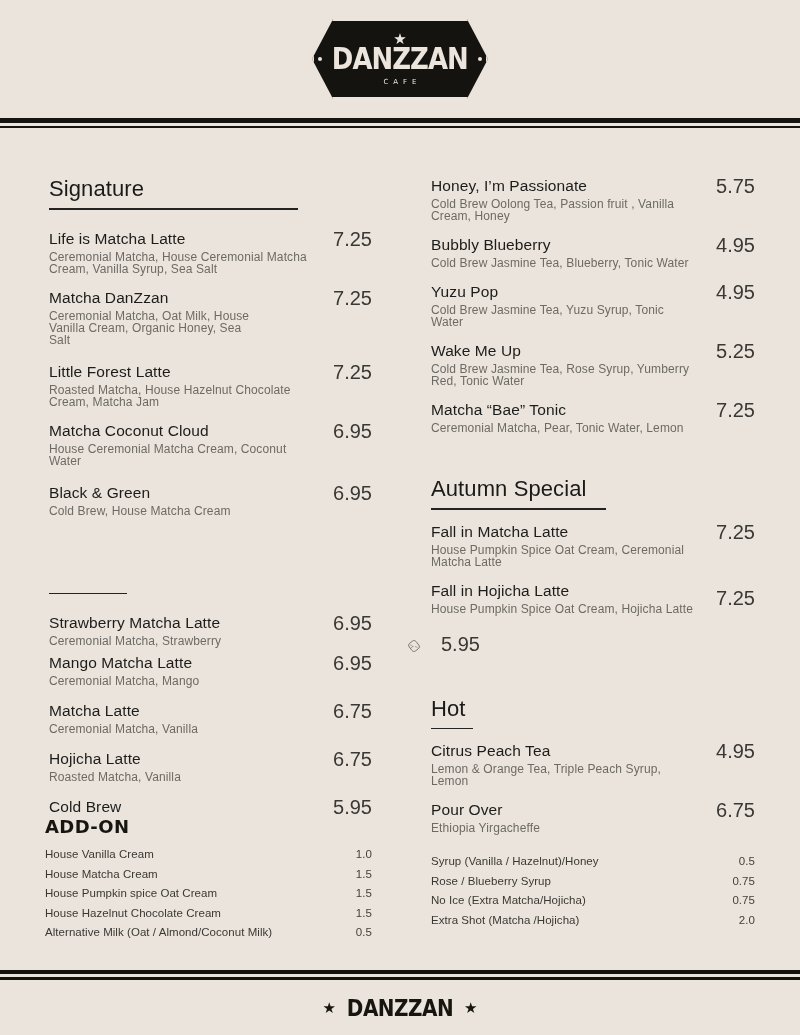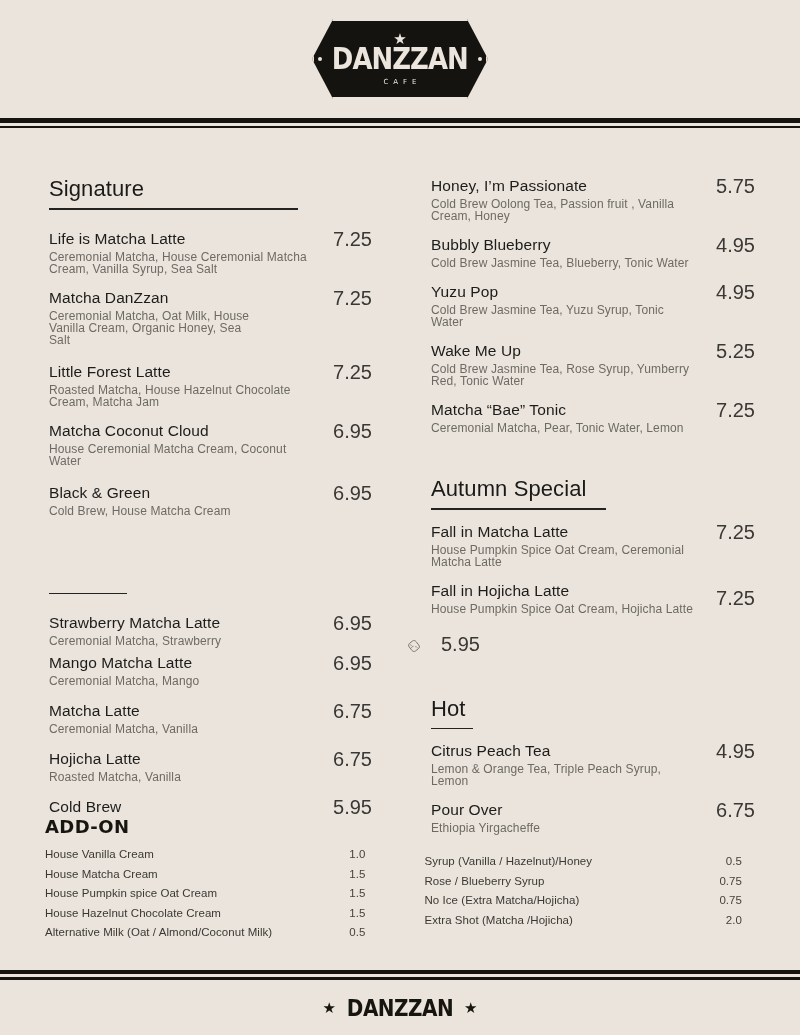--- a/index.html
+++ b/index.html
@@ -470,21 +470,21 @@
             </div>
             <div class="item-price">6.75</div>
           </div>
 
         </div>
       </div>
 
     </div>
   </div>
 
-  <div class="addon-wrap" style="position:absolute; top:686px; left:0; right:13px;">
+  <div class="addon-wrap" style="position:absolute; top:686px; left:0; right:0;">
 
     <div class="addon-col addon-col-left">
       <div class="addon-title">ADD-ON</div>
 
       <div class="addon-row">
         <span>House Vanilla Cream</span>
         <span class="addon-price">1.0</span>
       </div>
       <div class="addon-row">
         <span>House Matcha Cream</span>

